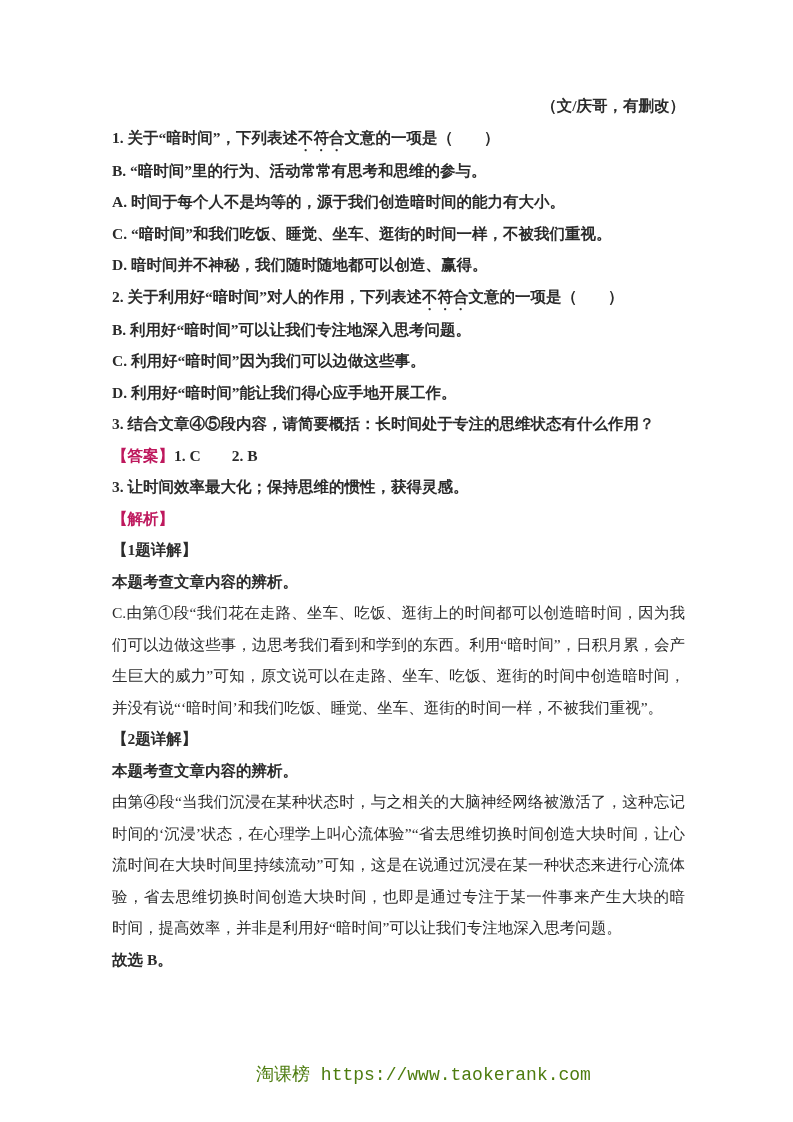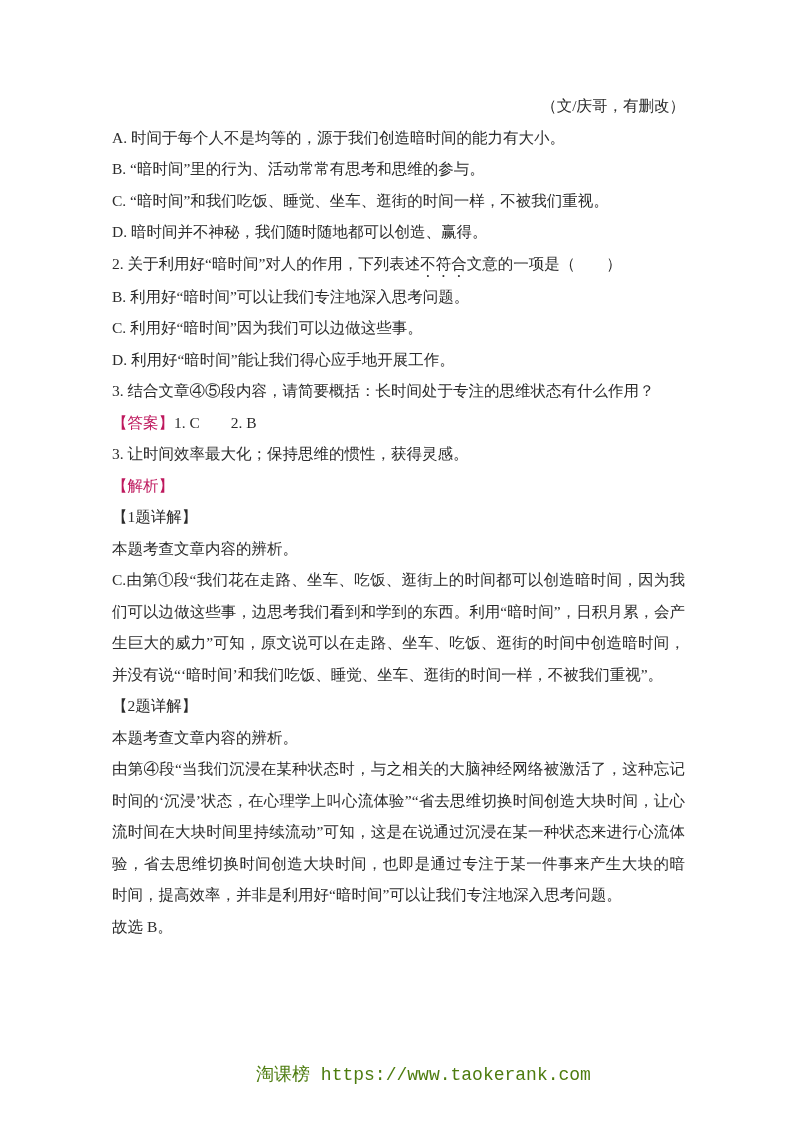--- a/index.html
+++ b/index.html
@@ -16,20 +16,21 @@
     position: absolute;
     top: 90px;
     left: 112px;
     width: 573px;
     font-size: 15.5px;
   }
   .line {
     line-height: 31.5px;
     margin: 0;
     white-space: pre-wrap;
+    font-weight: bold;
   }
   .para {
     line-height: 31.5px;
     margin: 0;
     text-align: justify;
   }
   .byline {
     text-align: right;
   }
   .blue { color: #be185d; }
@@ -51,22 +52,23 @@
     padding-left: 27px;
   }
 </style>
 </head>
 <body>
 
 <div class="page">
 
   <div class="line byline">（文/庆哥，有删改）</div>
 
+  <div class="line"><span>1. 关于“暗时间”，下列表述</span><span class="emph">不符合</span><span>文意的一项是（　　）</span></div>
+  <div class="line">B. “暗时间”里的行为、活动常常有思考和思维的参与。</div>
   <div class="line">A. 时间于每个人不是均等的，源于我们创造暗时间的能力有大小。</div>
-  <div class="line">B. “暗时间”里的行为、活动常常有思考和思维的参与。</div>
   <div class="line">C. “暗时间”和我们吃饭、睡觉、坐车、逛街的时间一样，不被我们重视。</div>
   <div class="line">D. 暗时间并不神秘，我们随时随地都可以创造、赢得。</div>
 
   <div class="line"><span>2. 关于利用好“暗时间”对人的作用，下列表述</span><span class="emph">不符合</span><span>文意的一项是（　　）</span></div>
   <div class="line">B. 利用好“暗时间”可以让我们专注地深入思考问题。</div>
   <div class="line">C. 利用好“暗时间”因为我们可以边做这些事。</div>
   <div class="line">D. 利用好“暗时间”能让我们得心应手地开展工作。</div>
 
   <div class="line">3. 结合文章④⑤段内容，请简要概括：长时间处于专注的思维状态有什么作用？</div>
 

